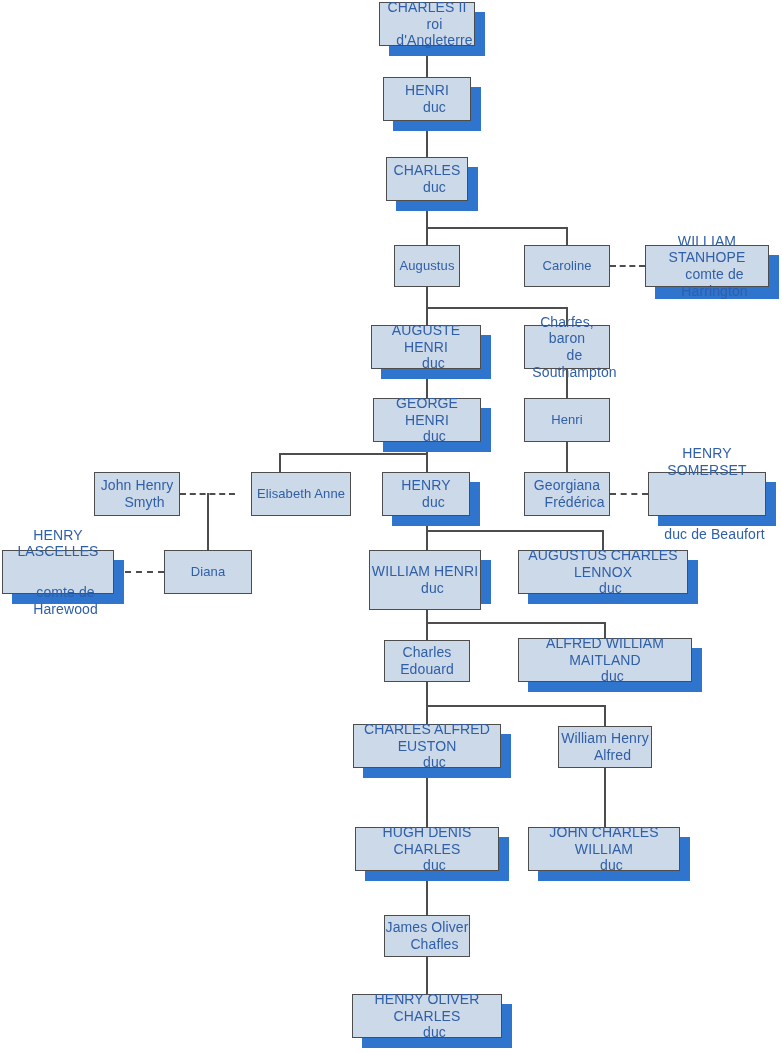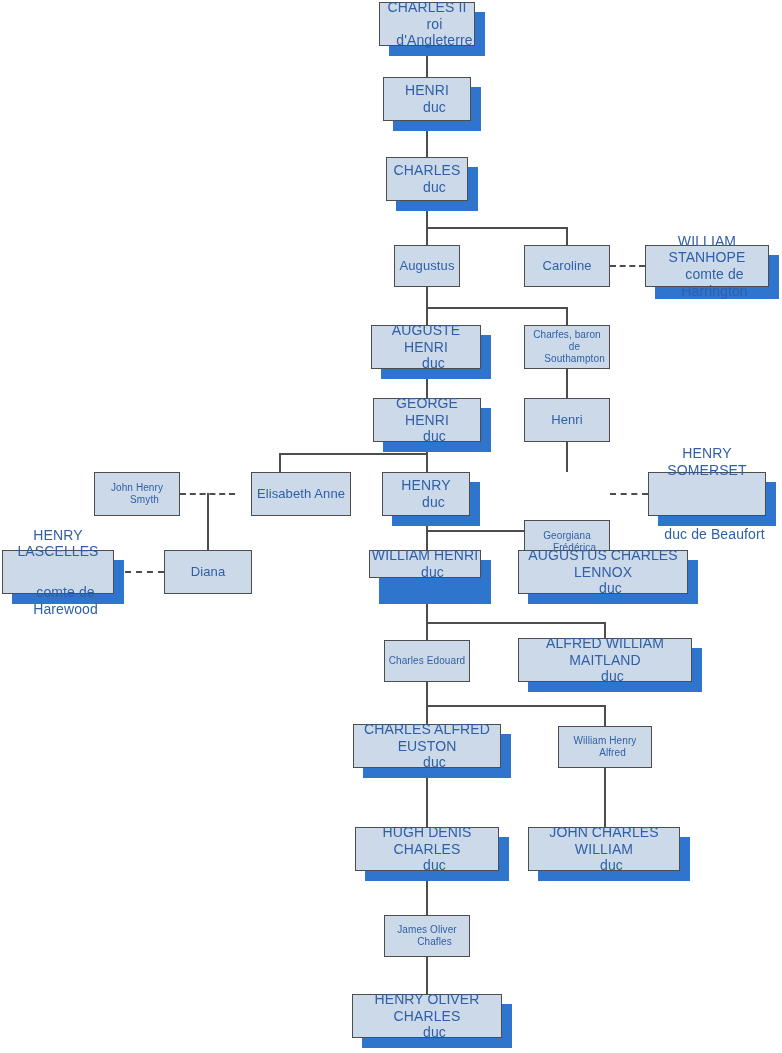--- a/index.html
+++ b/index.html
@@ -48,21 +48,21 @@
     align-items: center;
     justify-content: center;
     text-align: center;
     line-height: 1.18;
     letter-spacing: 0.1px;
   }
   .node .l1 { display: block; }
   .node .l2 { display: block; padding-left: 15px; }
   .node.caps { font-size: 14px; }
   .node.lower { font-size: 13px; }
-  .node.small { font-size: 10px; }
+  .node.small { font-size: 14px; }
 </style>
 </head>
 <body>
 
 <div id="canvas">
 
   <div class="line v" style="left:426px; top:46px;  height:31px;"></div>
   <div class="line v" style="left:426px; top:121px; height:36px;"></div>
   <div class="line v" style="left:426px; top:201px; height:44px;"></div>
   <div class="line h" style="left:426px; top:227px; width:141px;"></div>
@@ -178,40 +178,40 @@
 
   <div class="node lower" style="left:235px; top:472px; width:100px; height:44px;margin-left:16px;">
     <span class="l1">Elisabeth Anne</span>
   </div>
 
   <div class="node caps" style="left:382px; top:472px; width:88px; height:44px;text-align:right;">
     <span class="l1">HENRY</span>
     <span class="l2">duc</span>
   </div>
 
-  <div class="node small" style="left:524px; top:472px; width:86px; height:44px;margin-top:48px;">
+  <div class="node small" style="left:524px; top:472px; width:86px; height:44px;">
     <span class="l1">Georgiana</span>
     <span class="l2">Frédérica</span>
   </div>
 
   <div class="node caps" style="left:648px; top:472px; width:118px; height:44px;gap:48px;">
     <span class="l1">HENRY SOMERSET</span>
     <span class="l2">duc de Beaufort</span>
   </div>
 
   <div class="node caps" style="left:2px; top:550px; width:112px; height:44px;gap:24px;">
     <span class="l1">HENRY LASCELLES</span>
     <span class="l2">comte de Harewood</span>
   </div>
 
   <div class="node lower" style="left:164px; top:550px; width:88px; height:44px;">
     <span class="l1">Diana</span>
   </div>
 
-  <div class="node caps" style="left:369px; top:550px; width:112px; height:28px;align-items:center;">
+  <div class="node caps" style="left:369px; top:550px; width:112px; height:60px;align-items:center;">
     <span class="l1">WILLIAM HENRI</span>
     <span class="l2">duc</span>
   </div>
 
   <div class="node caps" style="left:518px; top:550px; width:170px; height:44px;">
     <span class="l1">AUGUSTUS CHARLES LENNOX</span>
     <span class="l2">duc</span>
   </div>
 
   <div class="node small" style="left:384px; top:640px; width:86px; height:42px;">

